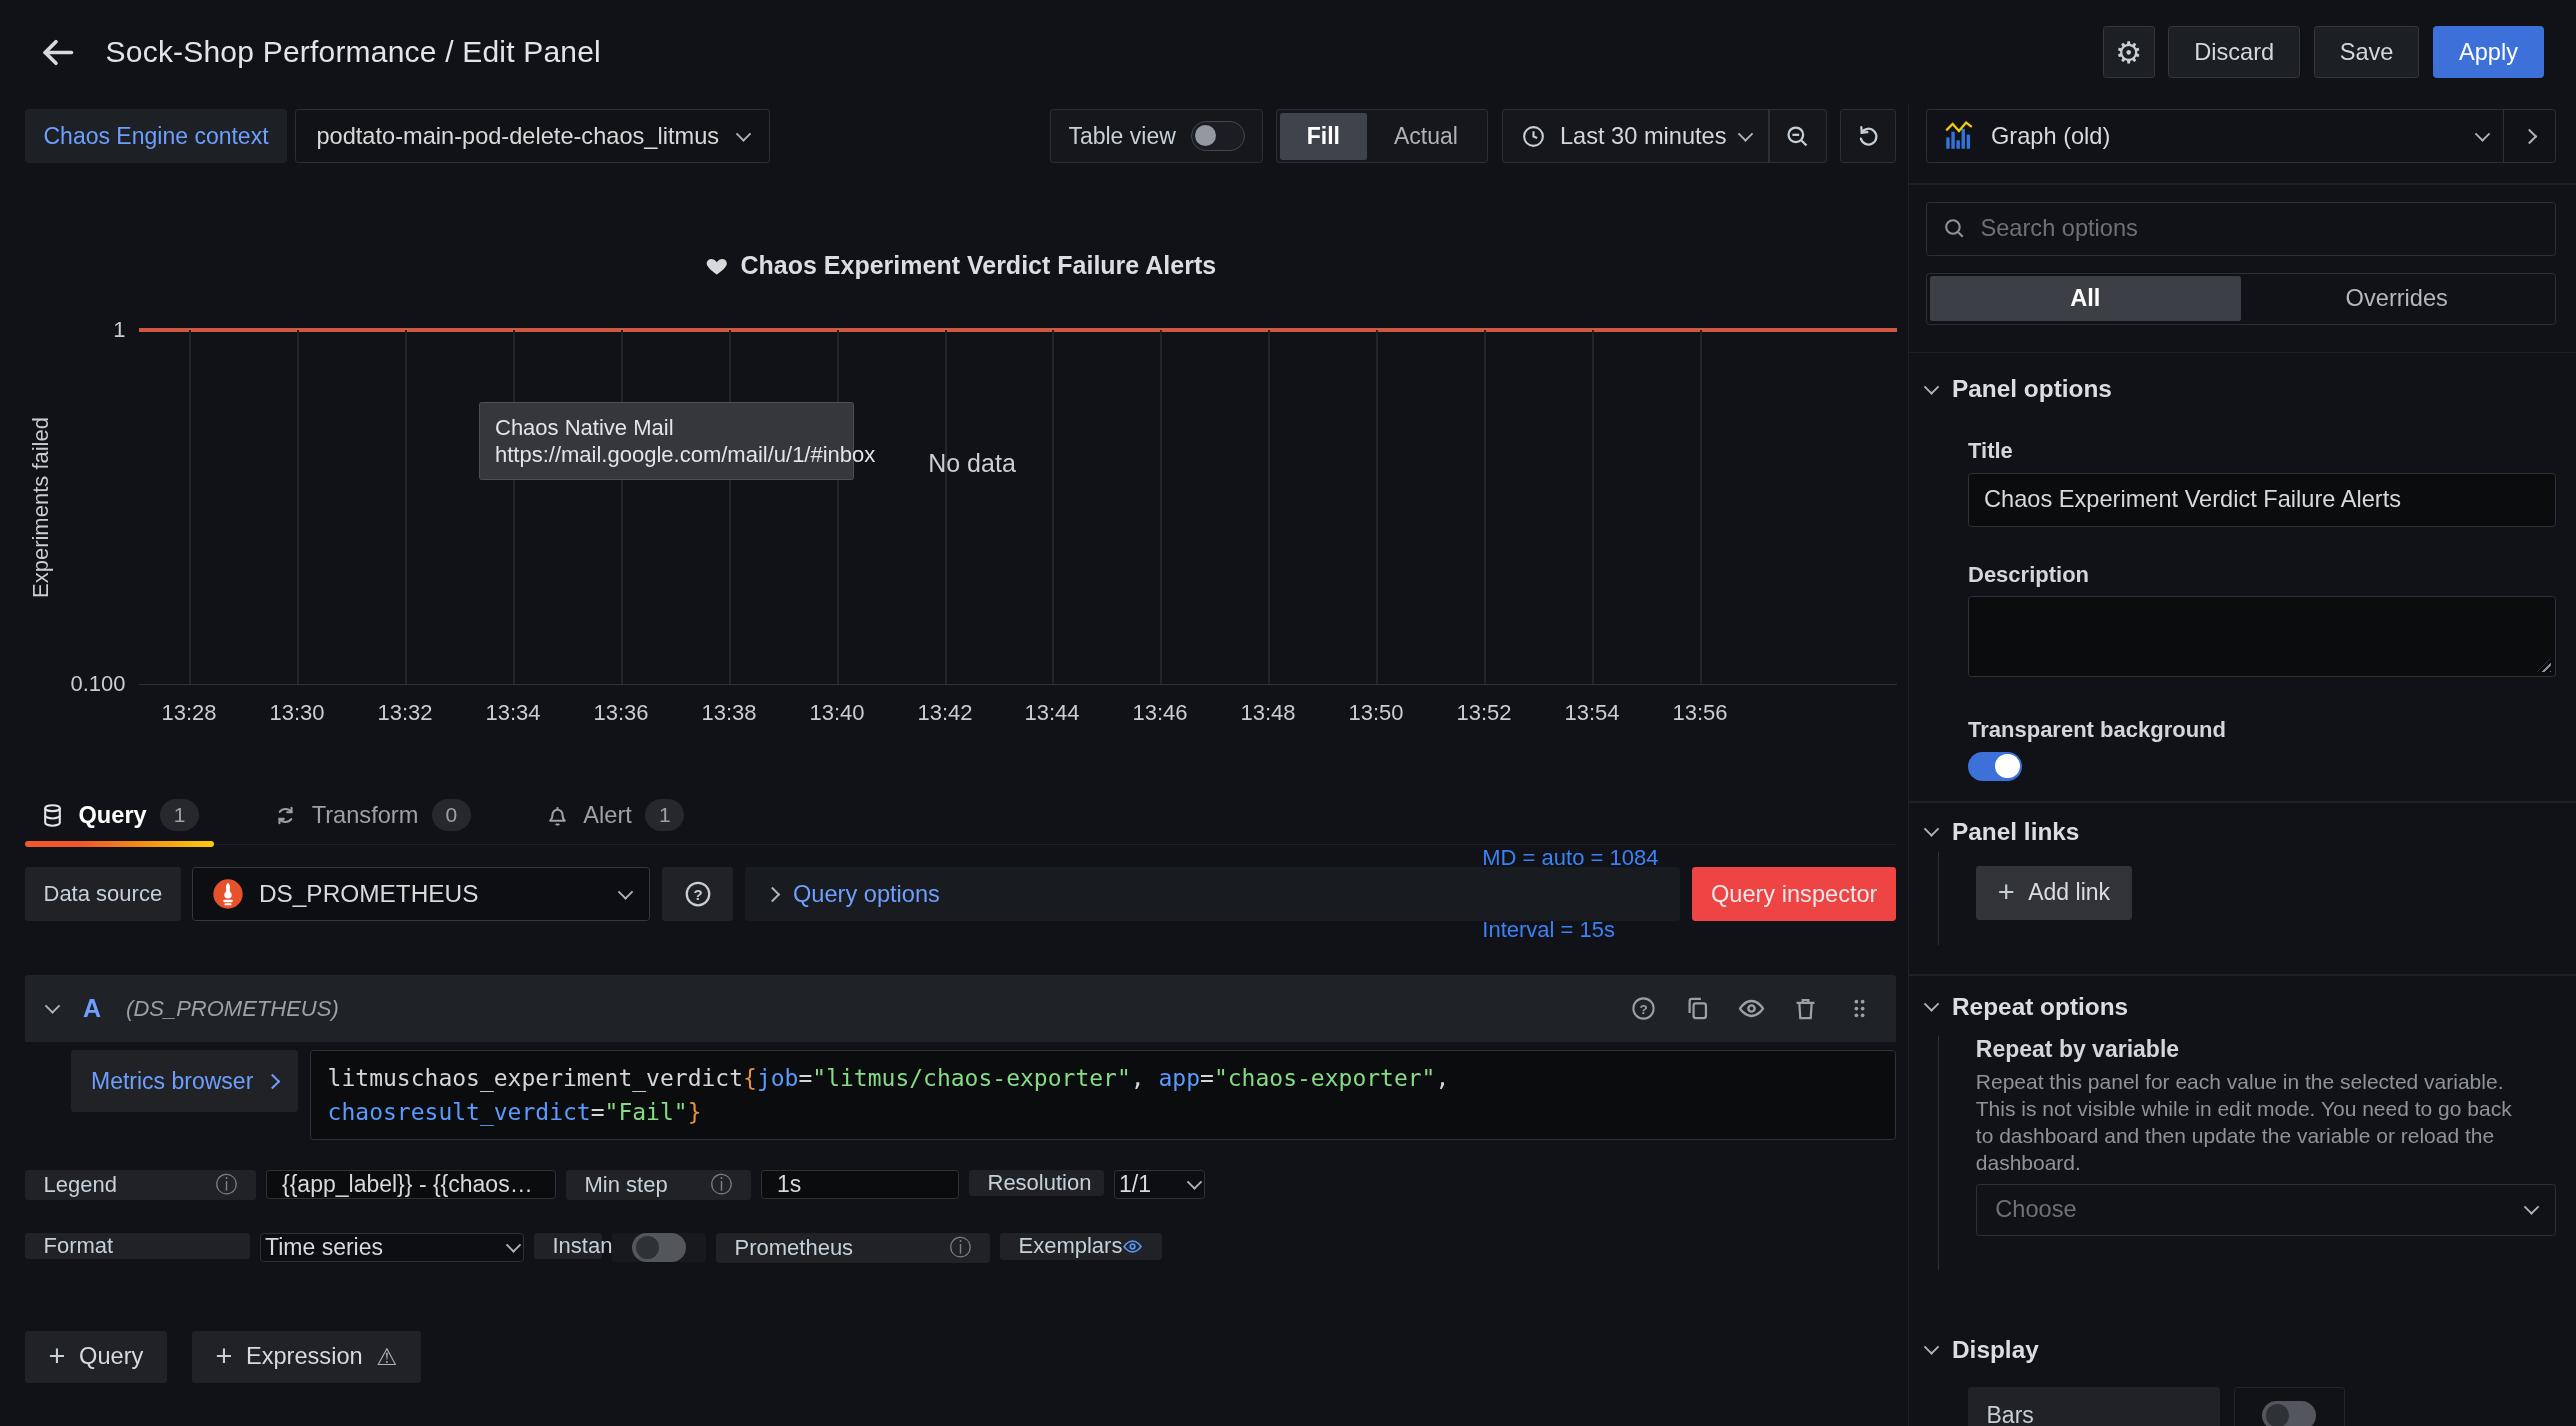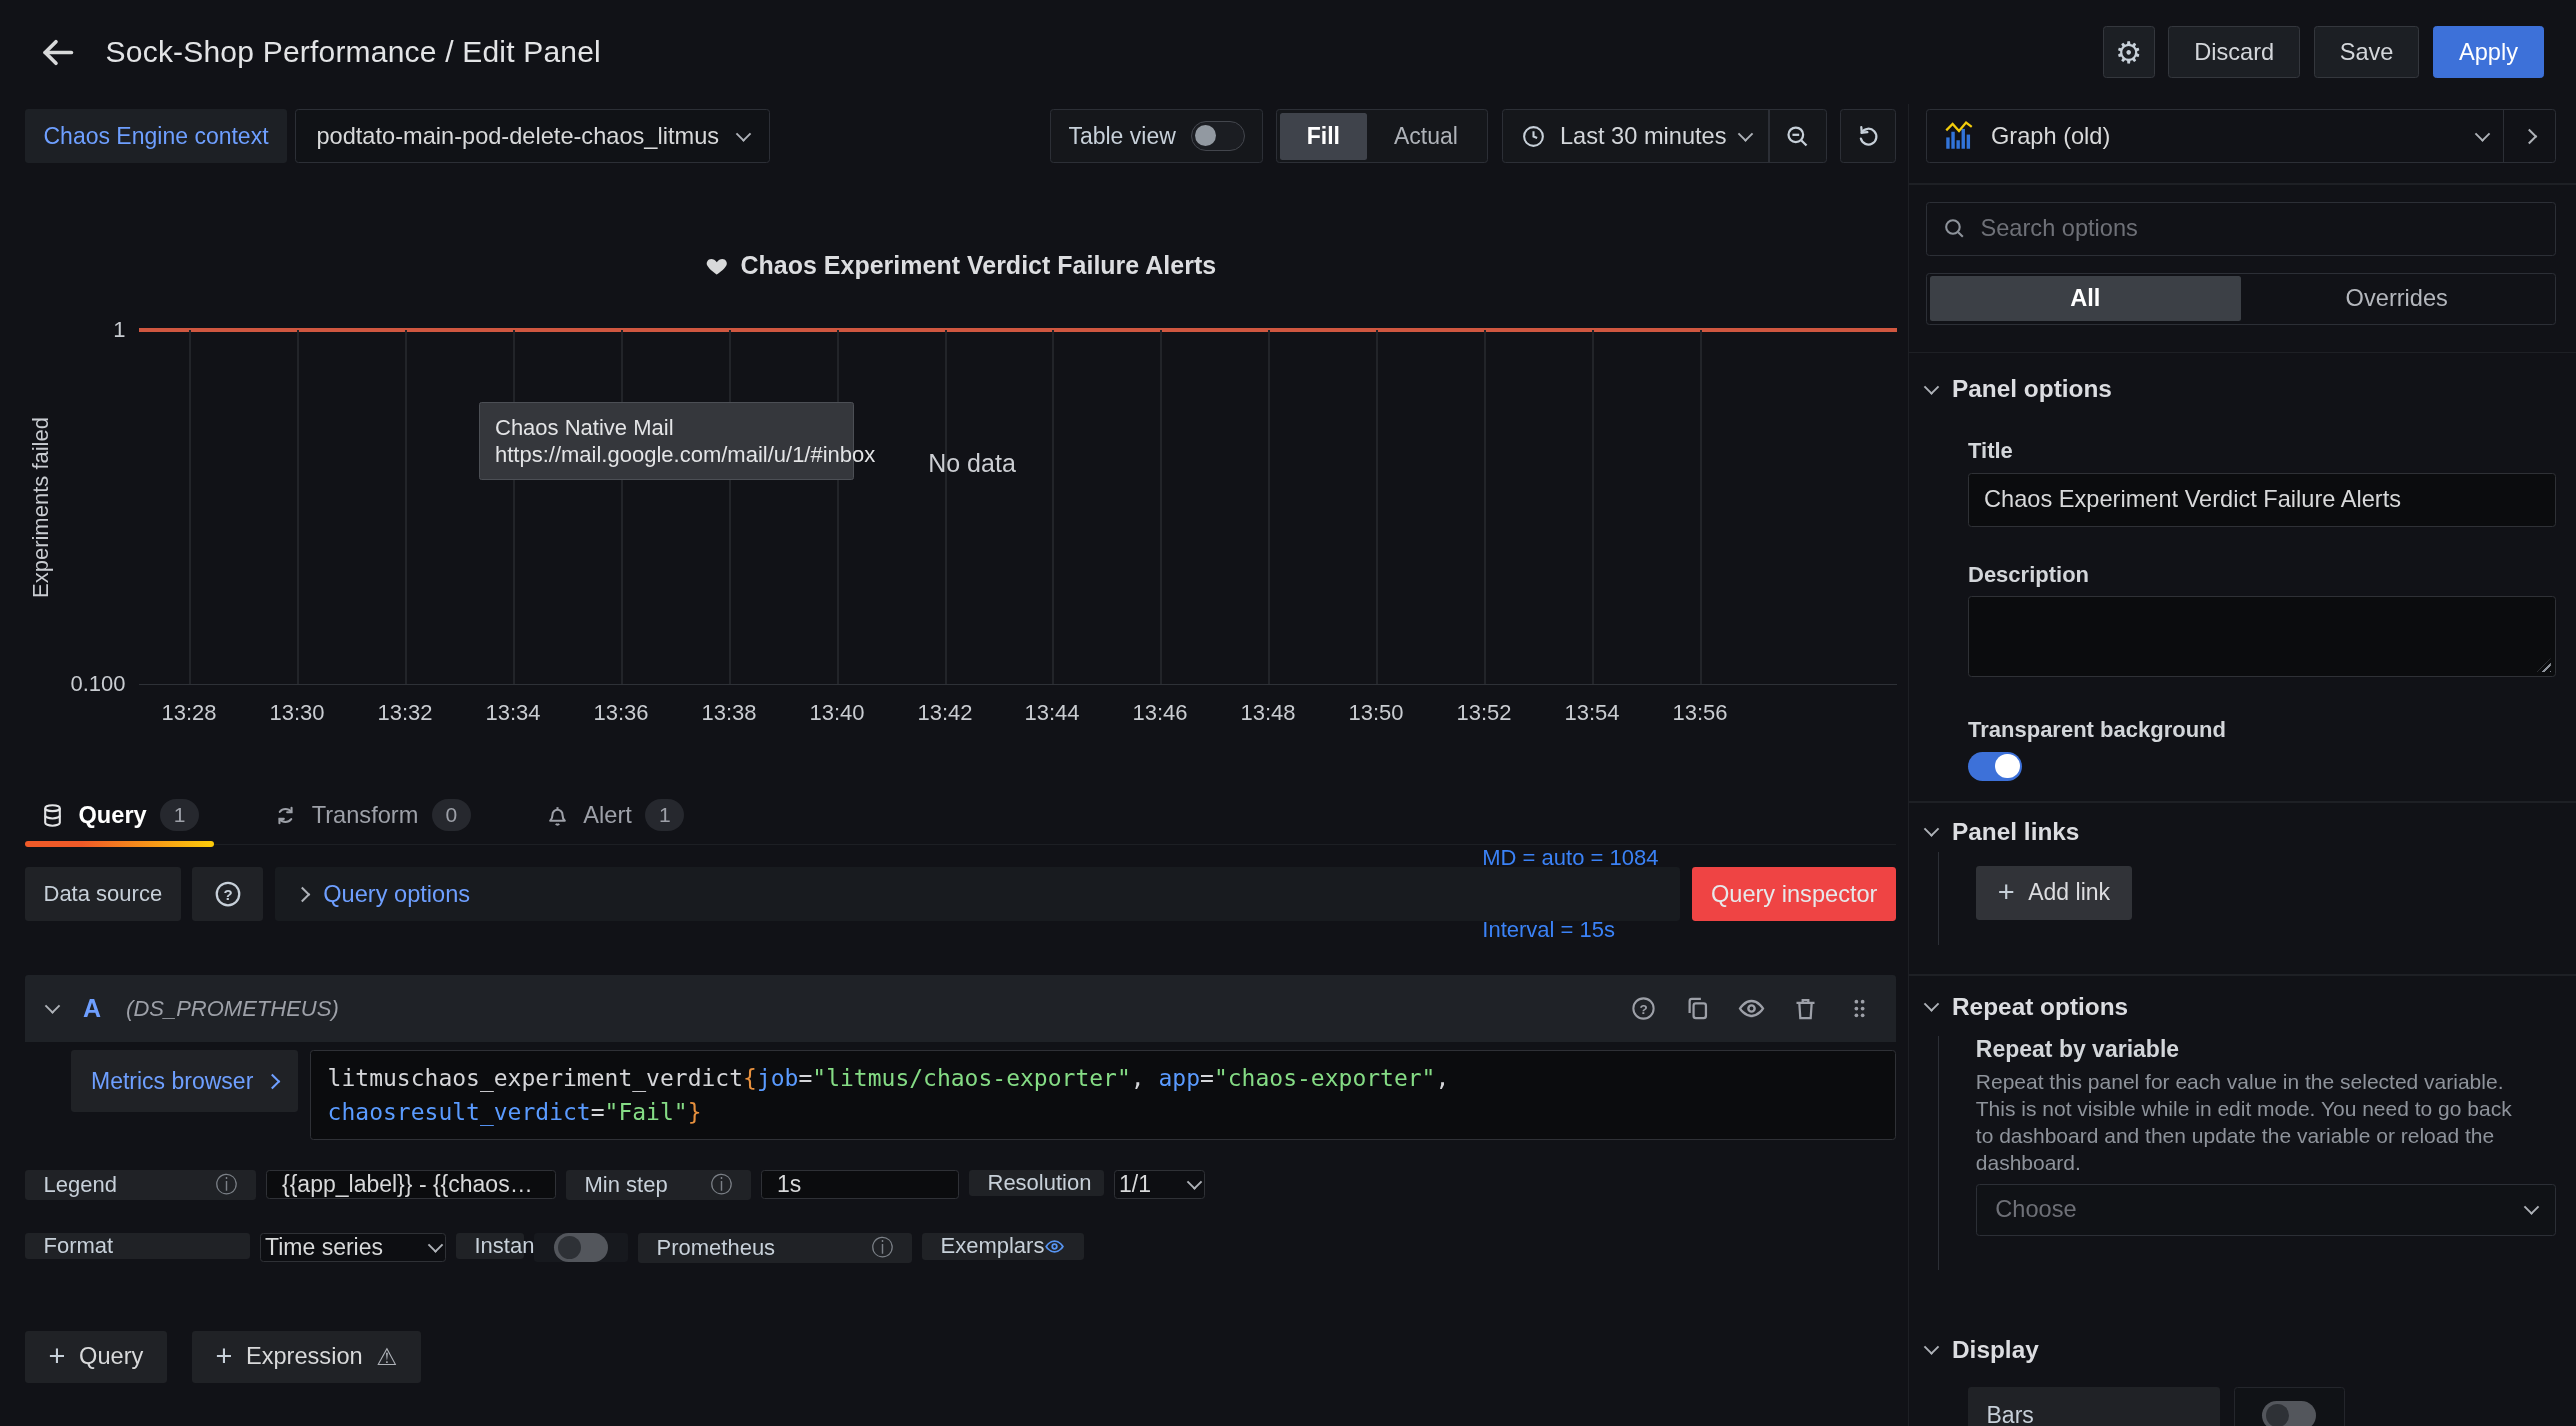--- a/index.html
+++ b/index.html
@@ -284,20 +284,30 @@
             <path d="M10.5 20a1.7 1.7 0 0 0 3 0"></path>
             <line x1="12" y1="4" x2="12" y2="6"></line>
           </svg>
         <span class="t-label">Alert</span>
         <span class="badge">1</span>
       </div>
     </div>
 
     <div class="qtoolbar">
       <div class="ibox ds-label">Data source</div>
+      <div class="ds-select">
+        <svg class="icn" width="32" height="32" viewBox="0 0 24 24">
+            <circle cx="12" cy="12" r="11" fill="#e6522c"></circle>
+            <path fill="#fff" d="M12 3.6c2.5 2.5 1.1 4.3 1.4 5.9.2 1.2 1.4 1.7 1.4 3.2 0 1.7-1.2 2.7-2.8 2.7s-2.8-1-2.8-2.7c0-1.5 1.2-2 1.4-3.2.3-1.6-1.1-3.4 1.4-5.9z"></path>
+            <rect x="8.4" y="16.4" width="7.2" height="1.7" rx=".8" fill="#fff"></rect>
+            <rect x="9.4" y="19" width="5.2" height="1.5" rx=".7" fill="#fff"></rect>
+          </svg>
+        <span class="ds-name">DS_PROMETHEUS</span>
+        <span class="chev down"></span>
+      </div>
       <div class="help-btn">
         <svg class="icn" width="30" height="30" viewBox="0 0 24 24" fill="none" stroke="#c7d0d9" stroke-width="1.8" style="font-size:28px">
             <circle cx="12" cy="12" r="9"></circle>
             <text x="12" y="16.5" text-anchor="middle" font-size="12" fill="#c7d0d9" stroke="none" font-family="Liberation Sans, sans-serif" font-weight="bold">?</text>
           </svg>
       </div>
       <div class="qopts-bar">
         <span class="chev right"></span>
         <span class="qopts-label">Query options</span>
         <span class="qopts-right">
@@ -379,21 +389,21 @@
       <div class="select-box" style="width:91px">
           <span>1/1</span>
           <span class="chev down"></span>
         </div>
     </div>
 
     <div class="opts-row r2">
       <div class="ibox lbl" style="width:225px">
           <span>Format</span>
         </div>
-      <div class="select-box" style="width:186px">
+      <div class="select-box" style="width:264px">
           <span>Time series</span>
           <span class="chev down"></span>
         </div>
       <div class="ibox lbl" style="width:68px">
           <span>Instant</span>
         </div>
       <div class="toggle-cell">
           <div class="switch dark"></div>
         </div>
       <div class="ibox lbl" style="width:274px">

